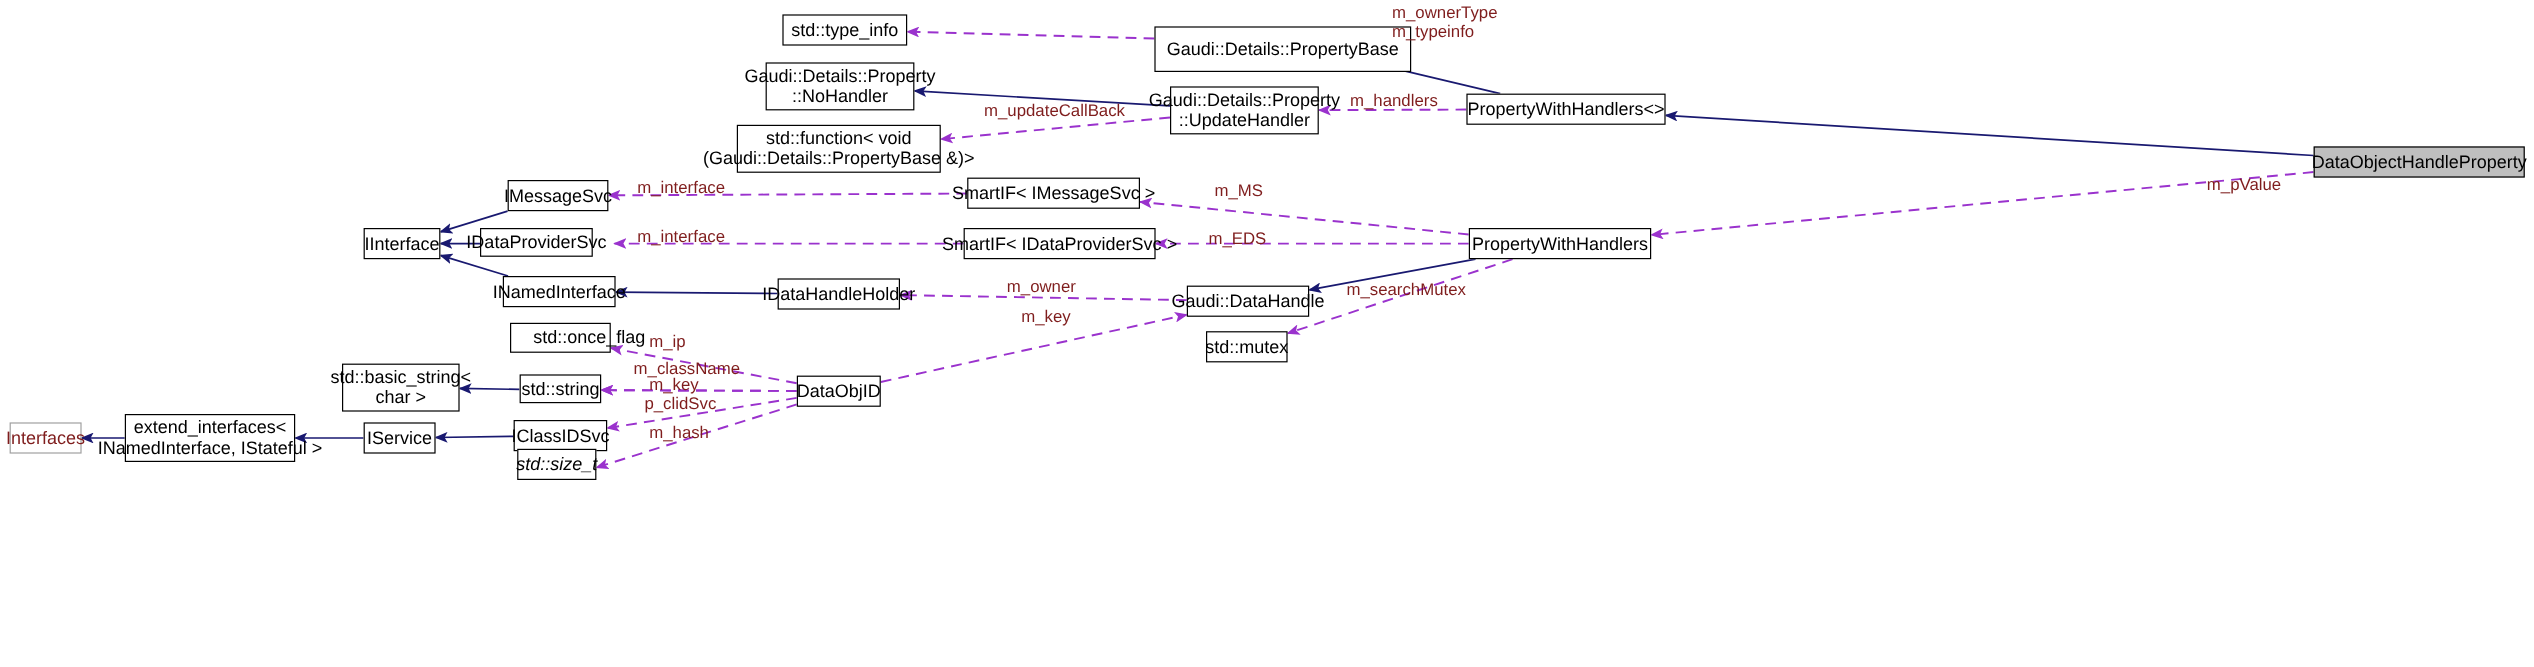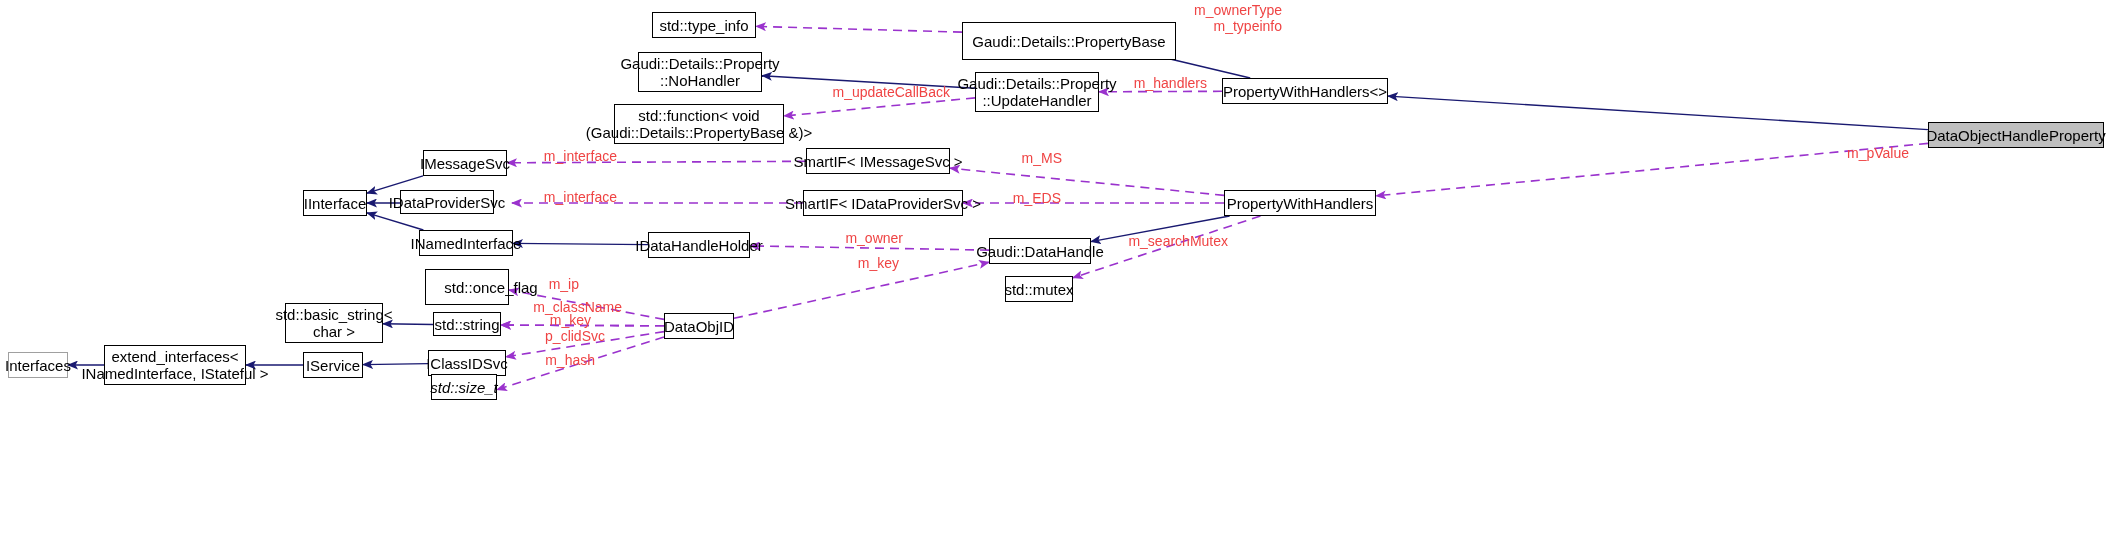--- a/index.html
+++ b/index.html
@@ -40,29 +40,29 @@
     white-space: pre;
     letter-spacing: 0px;
     z-index: 5;
   }
   .node.highlight {
     background: #bfbfbf;
     border-color: #000000;
   }
   .node.faded {
     border-color: #a0a0a0;
-    color: #000000;
+    color: #7f1d1d;
   }
   .edge-label {
     position: absolute;
     font-size: 14px;
     line-height: 16px;
-    color: #ef4444;
+    color: #7f1d1d;
     white-space: pre;
-    text-align: right;
+    text-align: left;
     z-index: 6;
     background: transparent;
   }
 </style>
 </head>
 <body>
 
 <div id="diagram">
   <svg id="edge-layer" viewBox="0 0 2112 556" width="2112" height="556" xmlns="http://www.w3.org/2000/svg">
     <defs>
@@ -117,21 +117,21 @@
       <div class="node highlight" style="left: 1928px; top: 122px; width: 176px; height: 26px;">DataObjectHandleProperty</div>
       <div class="node" style="left: 423px; top: 150px; width: 84px; height: 26px;">IMessageSvc</div>
       <div class="node" style="left: 806px; top: 148px; width: 144px; height: 26px;">SmartIF&lt; IMessageSvc &gt;</div>
       <div class="node" style="left: 303px; top: 190px; width: 64px; height: 26px;">IInterface</div>
       <div class="node" style="left: 400px; top: 190px; width: 94px; height: 24px;">IDataProviderSvc</div>
       <div class="node" style="left: 803px; top: 190px; width: 160px; height: 26px;">SmartIF&lt; IDataProviderSvc &gt;</div>
       <div class="node" style="left: 1224px; top: 190px; width: 152px; height: 26px;">PropertyWithHandlers</div>
       <div class="node" style="left: 419px; top: 230px; width: 94px; height: 26px;">INamedInterface</div>
       <div class="node" style="left: 648px; top: 232px; width: 102px; height: 26px;">IDataHandleHolder</div>
       <div class="node" style="left: 989px; top: 238px; width: 102px; height: 26px;">Gaudi::DataHandle</div>
-      <div class="node" style="left: 425px; top: 269px; width: 84px; height: 36px; padding-left: 48px;">std::once_flag</div>
+      <div class="node" style="left: 425px; top: 269px; width: 84px; height: 25px; padding-left: 48px;">std::once_flag</div>
       <div class="node" style="left: 1005px; top: 276px; width: 68px; height: 26px;">std::mutex</div>
       <div class="node" style="left: 285px; top: 303px; width: 98px; height: 40px;">std::basic_string&lt;
 char &gt;</div>
       <div class="node" style="left: 433px; top: 312px; width: 68px; height: 24px;">std::string</div>
       <div class="node" style="left: 664px; top: 313px; width: 70px; height: 26px;">DataObjID</div>
       <div class="node faded" style="left: 8px; top: 352px; width: 60px; height: 26px;">Interfaces</div>
       <div class="node" style="left: 104px; top: 345px; width: 142px; height: 40px;">extend_interfaces&lt;
 INamedInterface, IStateful &gt;</div>
       <div class="node" style="left: 303px; top: 352px; width: 60px; height: 26px;">IService</div>
       <div class="node" style="left: 428px; top: 350px; width: 78px; height: 26px;">IClassIDSvc</div>

